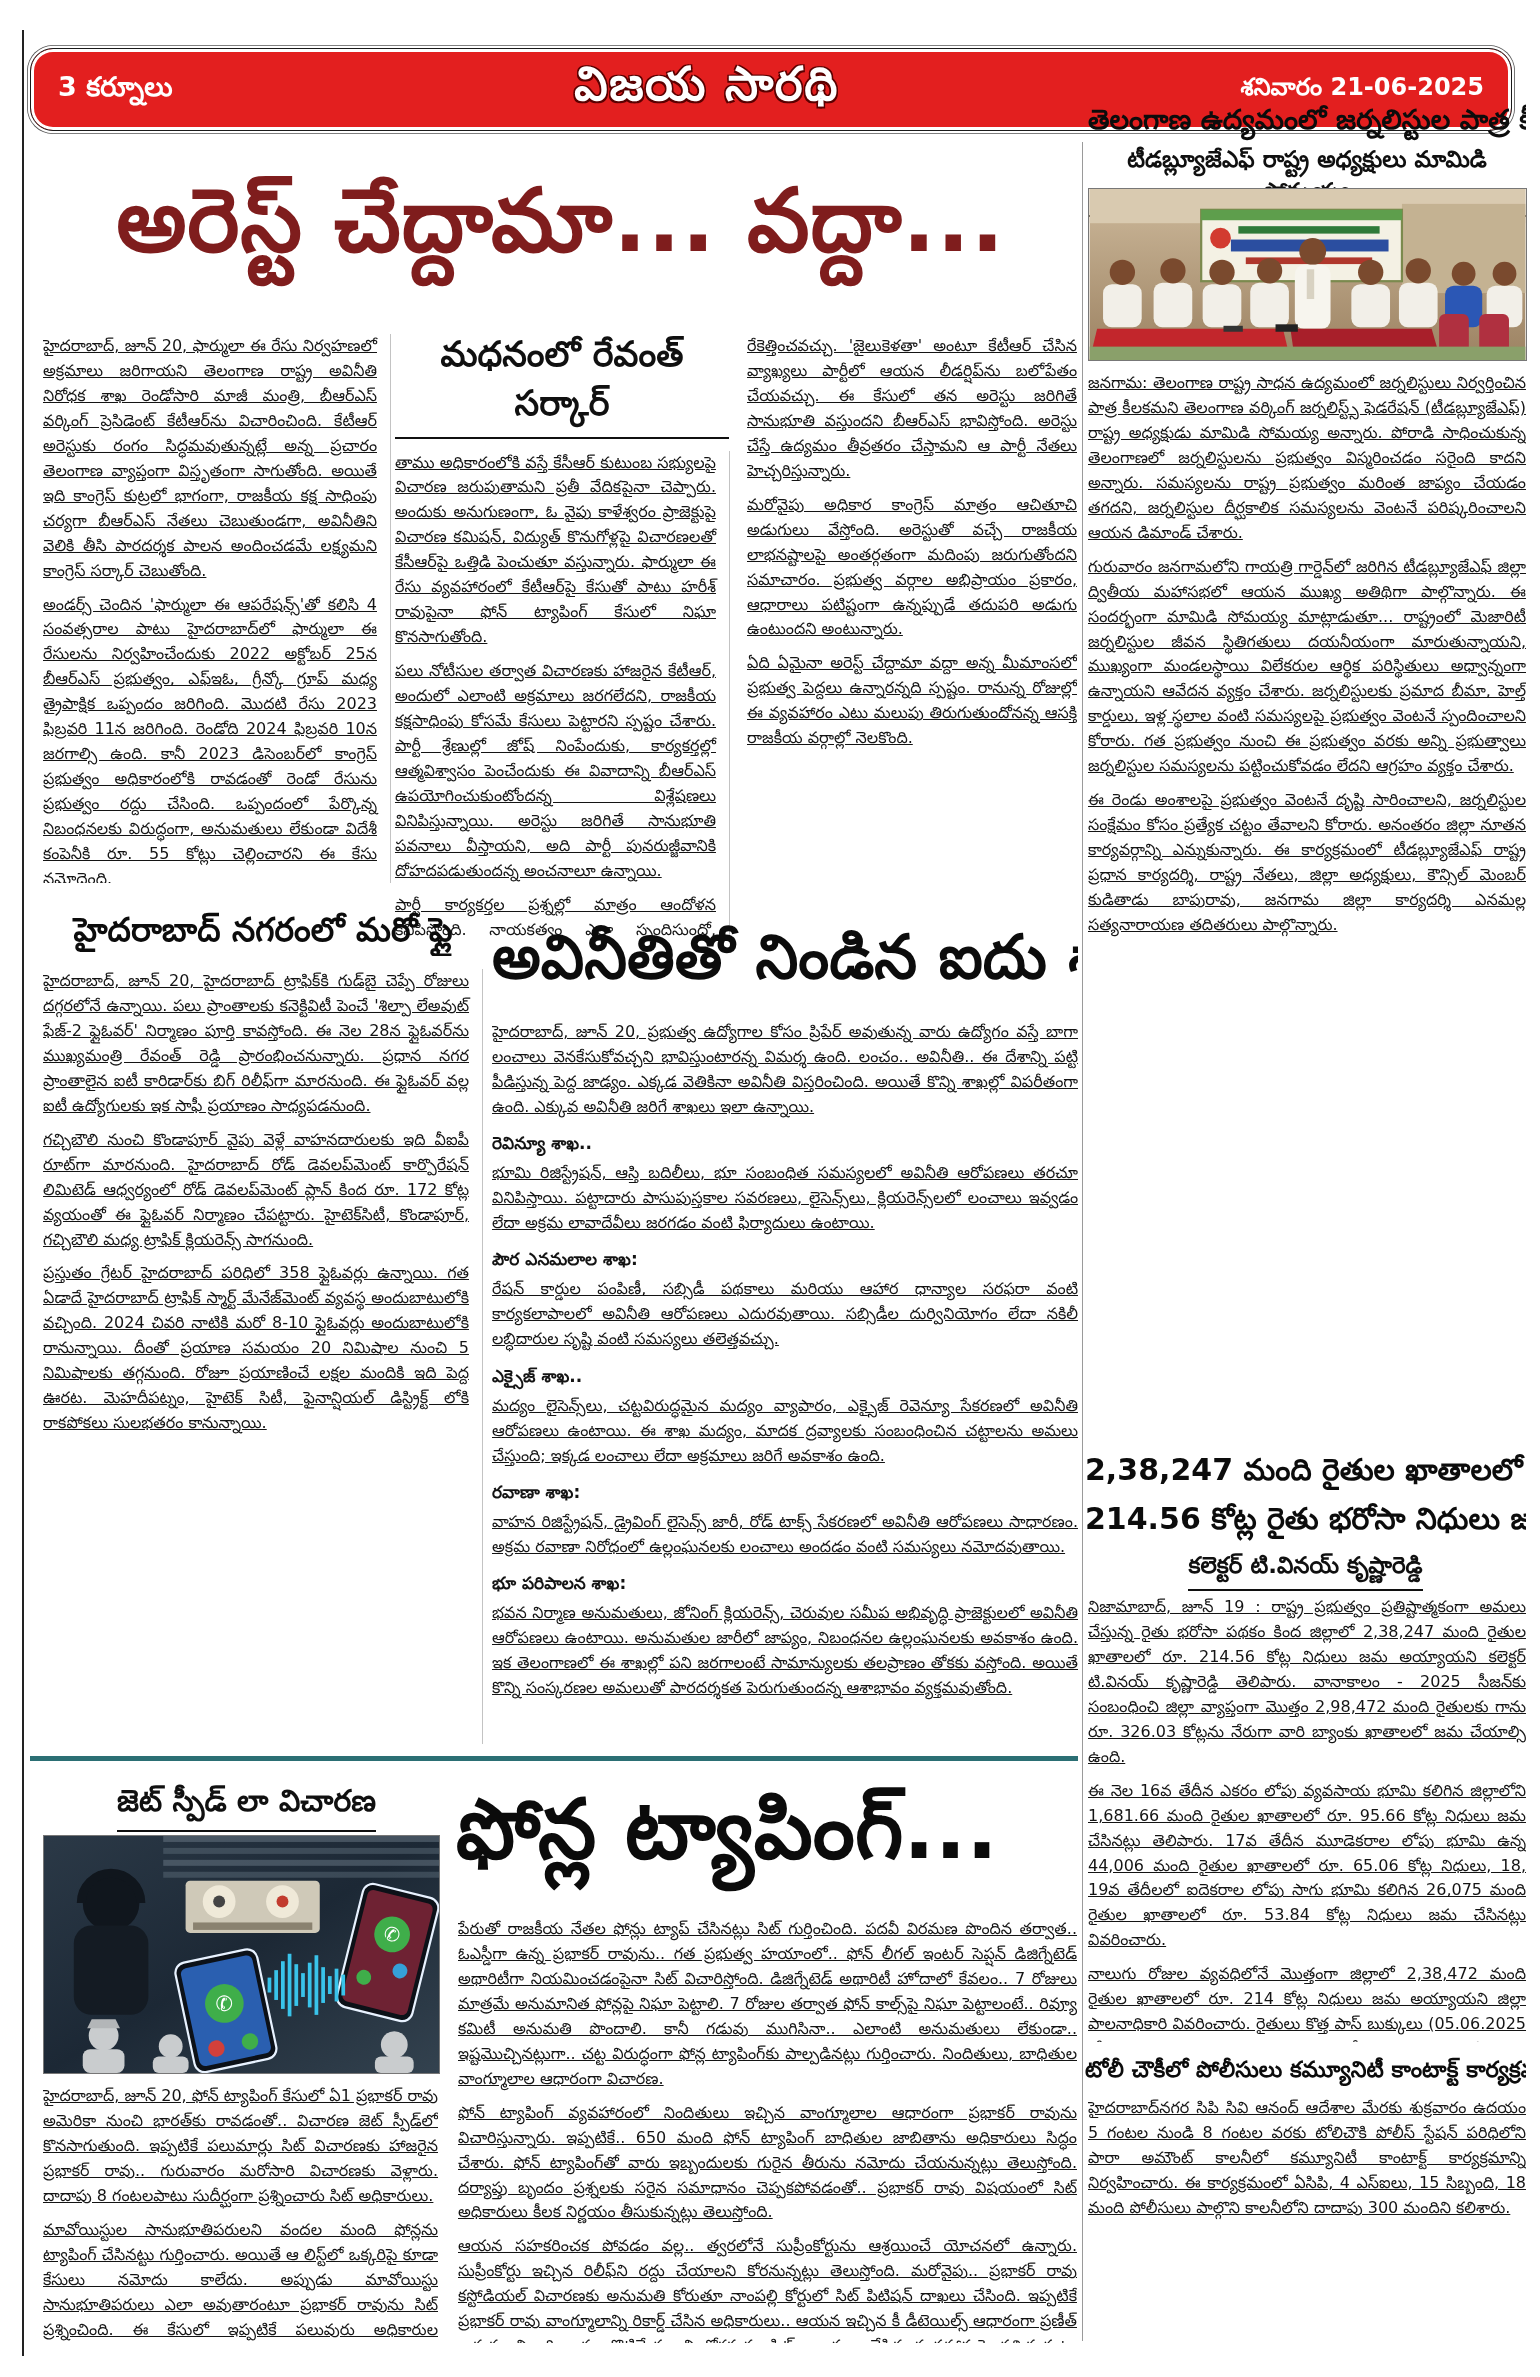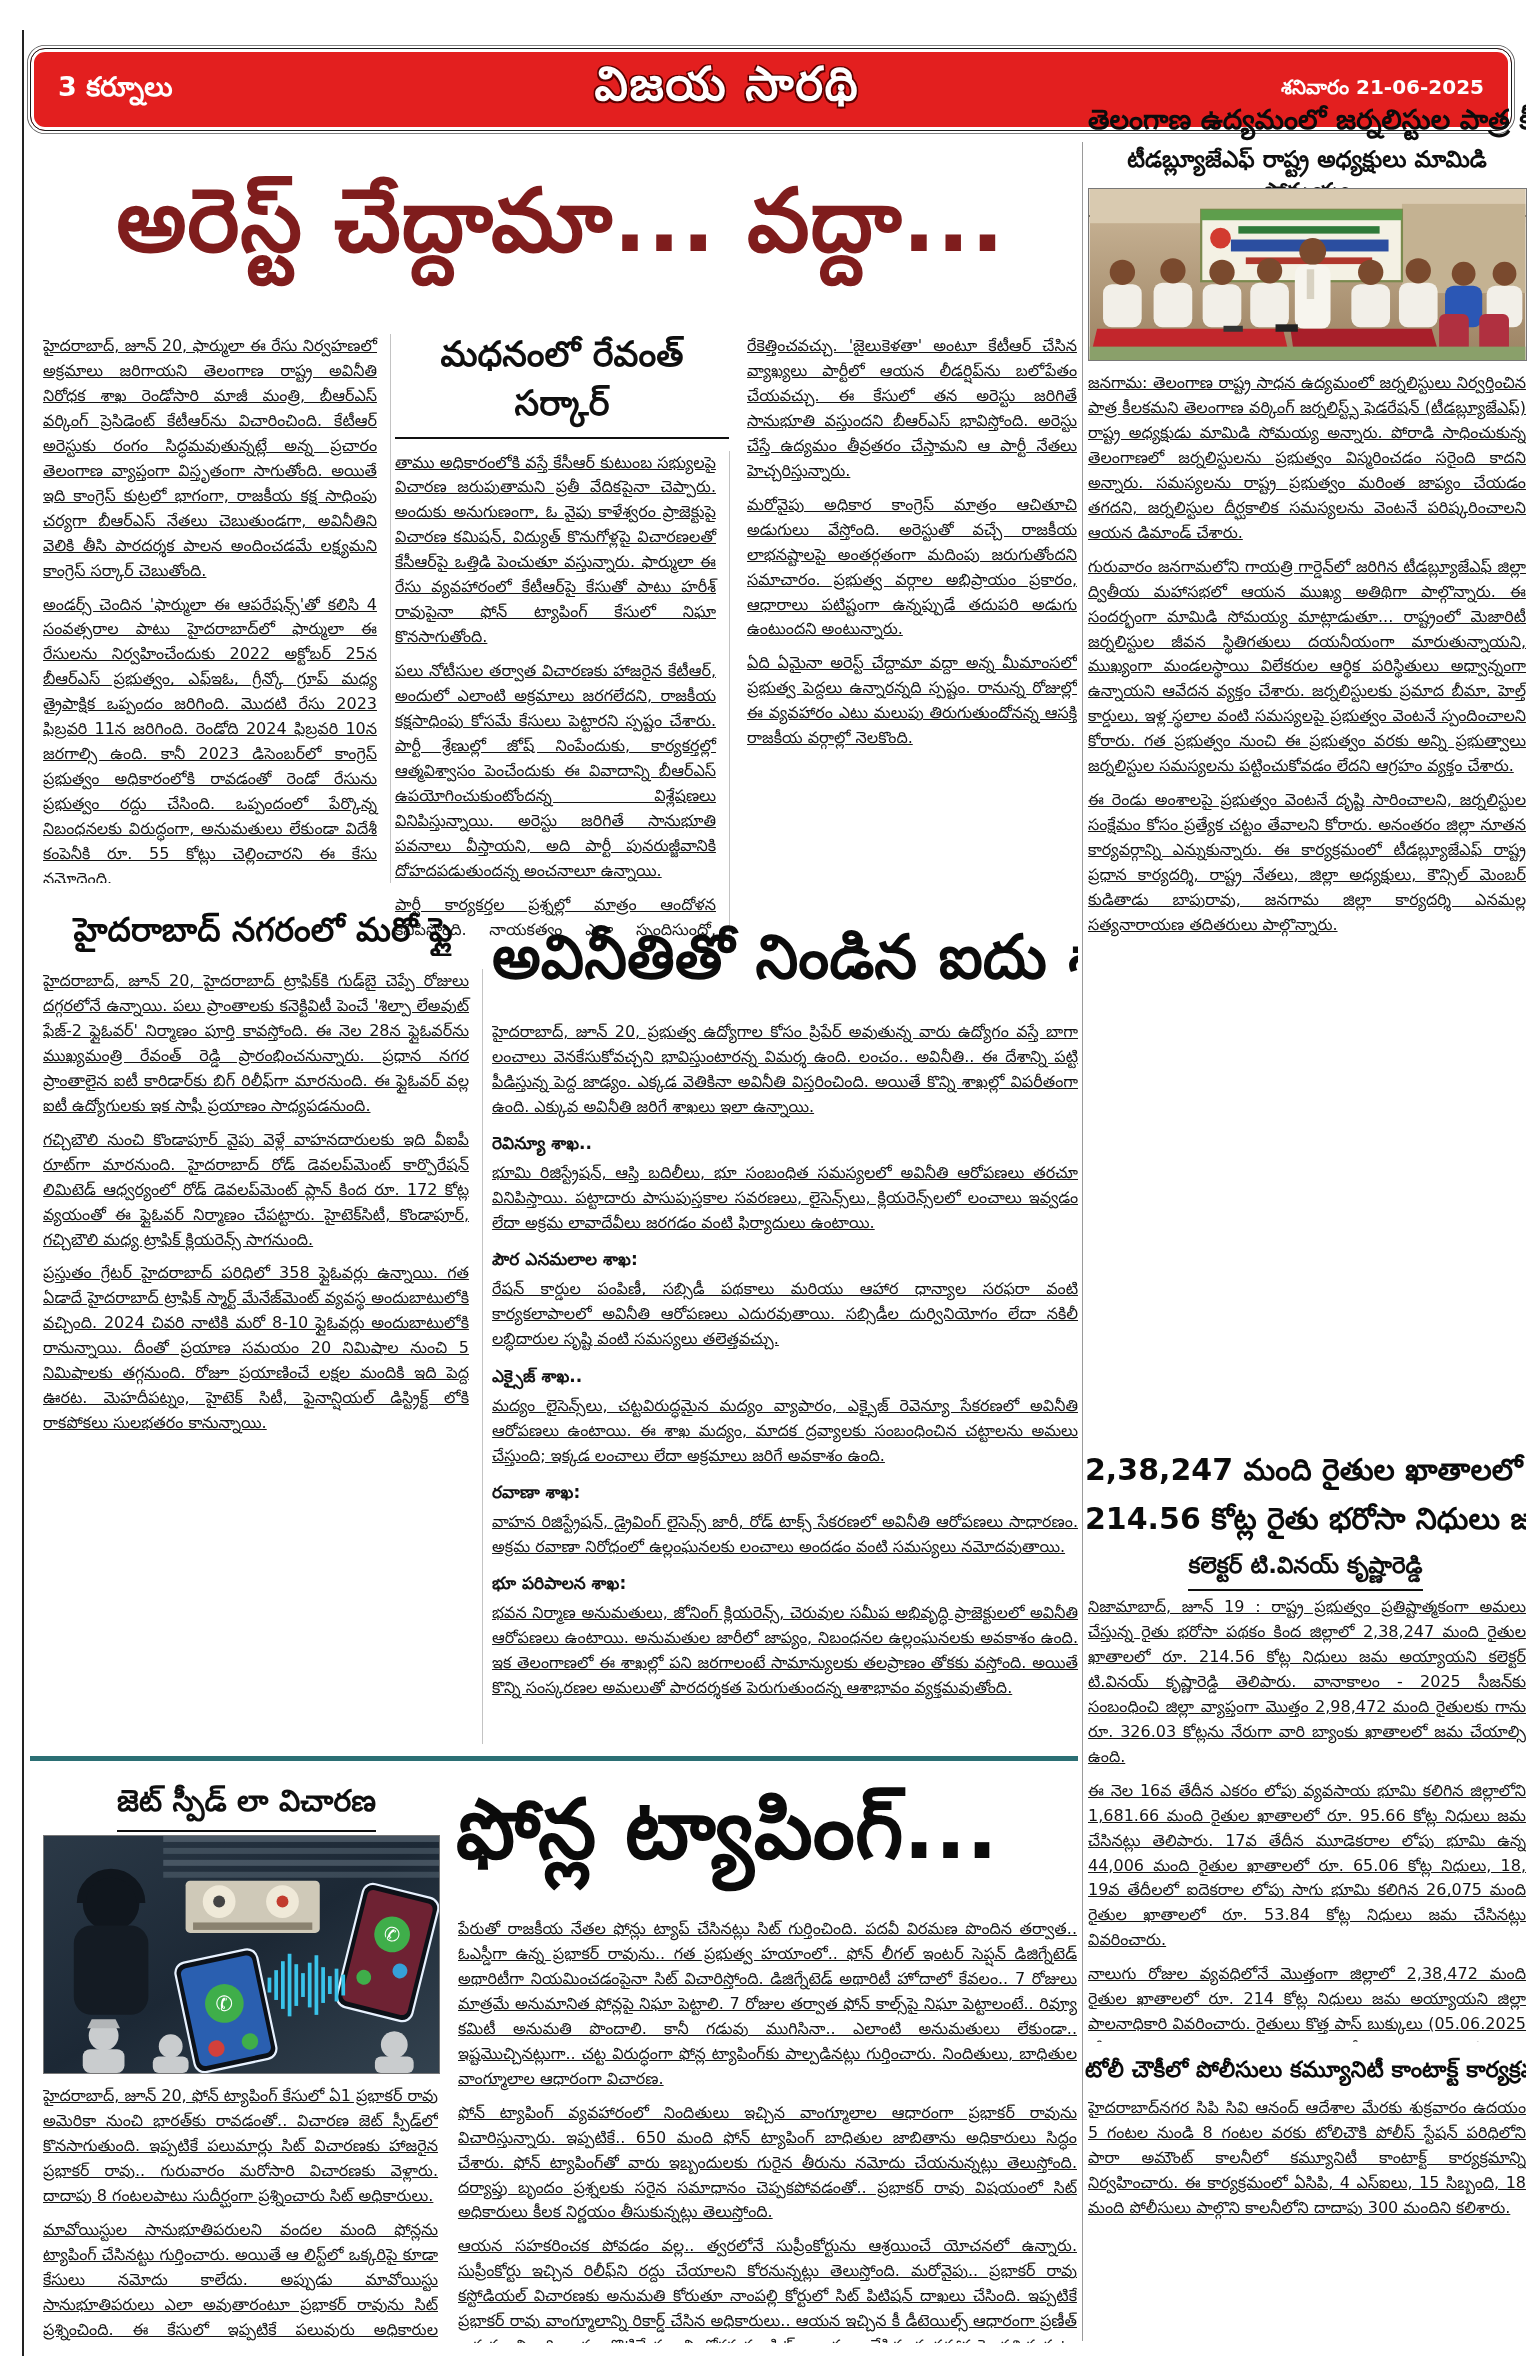--- a/index.html
+++ b/index.html
@@ -3,27 +3,27 @@
 <meta charset="utf-8">
 <style>
   html,body{margin:0;padding:0;background:#e9e9e9;}
   #page{position:relative;width:1541px;height:2377px;background:#ffffff;margin:0 auto;
         font-family:"DejaVu Sans",sans-serif;color:#111;overflow:hidden;}
   .hairline-v{position:absolute;width:0.7px;background:#9a9a9a;}
   .edge-line{position:absolute;left:22.4px;top:30px;width:1.5px;height:2326px;background:#222;}
 
   
   .masthead{position:absolute;left:30px;top:48px;width:1482px;height:83px;
-            background:#e31f1f;border:1.5px solid #1a1a1a;border-radius:15px;
+            background:#e31f1f;border:1.5px solid #1a1a1a;border-radius:23px;
             box-shadow:inset 0 0 0 3px #ffffff, 0 0 0 2.2px #ffffff, 0 0 0 3px #555;
             display:flex;align-items:center;justify-content:space-between;padding:0 27px;box-sizing:border-box;}
   .mast-edition{color:#fff;font-size:27px;font-weight:700;}
   .mast-title{color:#fff;font-size:47px;font-weight:800;letter-spacing:1.5px;
               text-shadow:1.5px 1.5px 0 #5a0000,-1.5px -1.5px 0 #5a0000,1.5px -1.5px 0 #5a0000,-1.5px 1.5px 0 #5a0000;}
-  .mast-date{color:#fff;font-size:20px;font-weight:800;}
+  .mast-date{color:#fff;font-size:24px;font-weight:800;}
 
   
   .col{position:absolute;text-align:justify;font-size:16px;line-height:1.56;color:#141414;overflow:hidden;}
   .col p{margin:0 0 9px 0;text-decoration:underline;}
   .rule-r{border-right:0.7px solid #c3c3c3;padding-right:13.4px;}
 
   .lead-headline{position:absolute;left:43px;top:143px;width:1035px;height:177px;
                  font-size:88px;font-weight:800;color:#7f1d1d;letter-spacing:0.7px;
                  display:flex;align-items:center;justify-content:center;white-space:nowrap;overflow:hidden;}
   .subhead{font-weight:800;text-align:center;color:#101010;}

